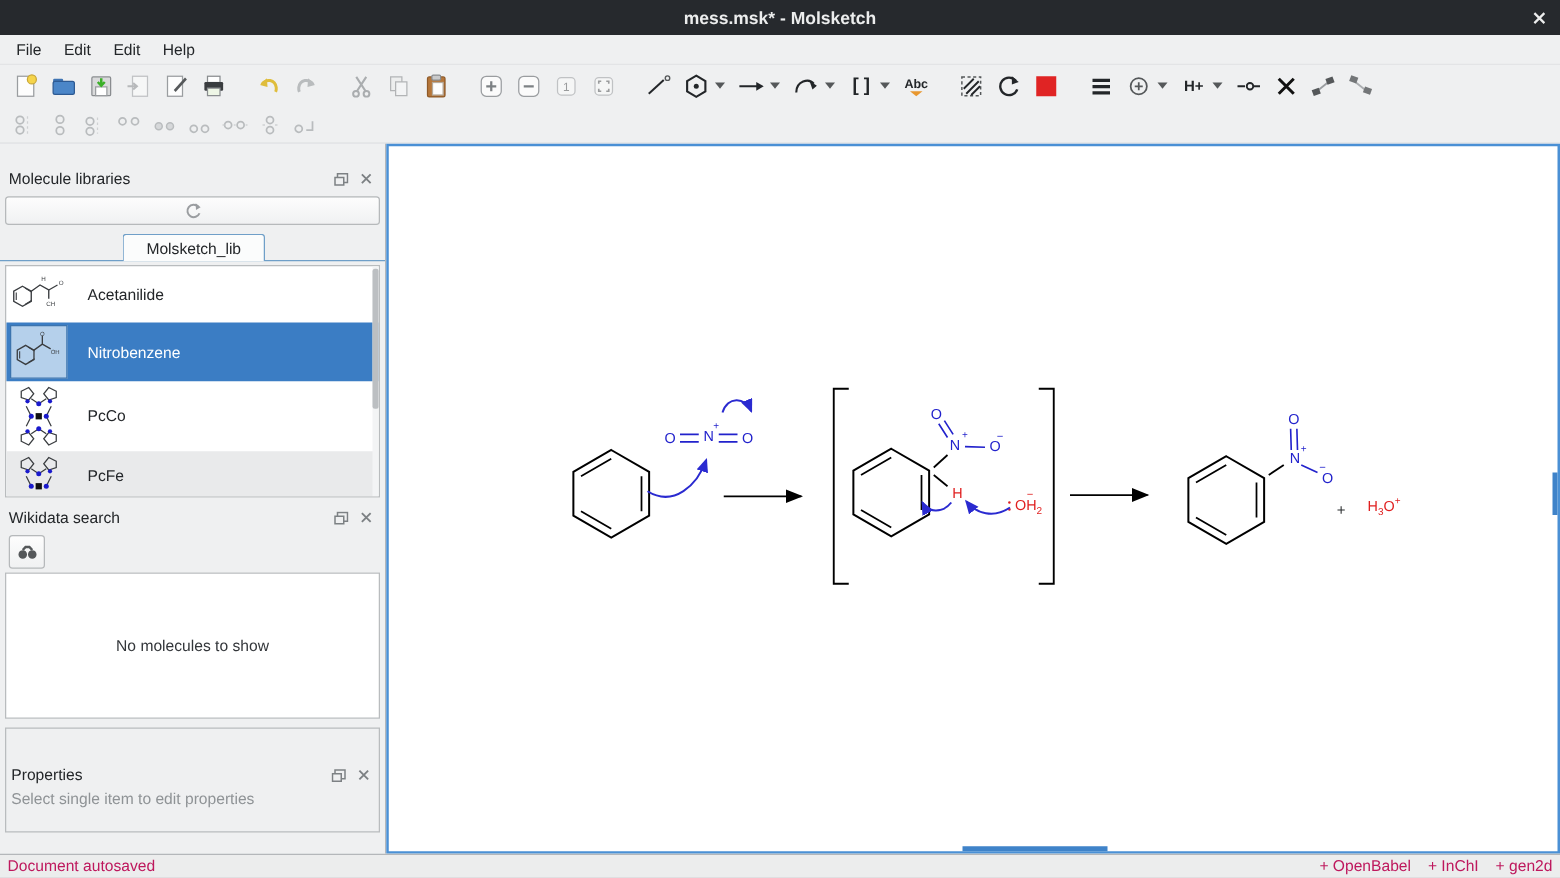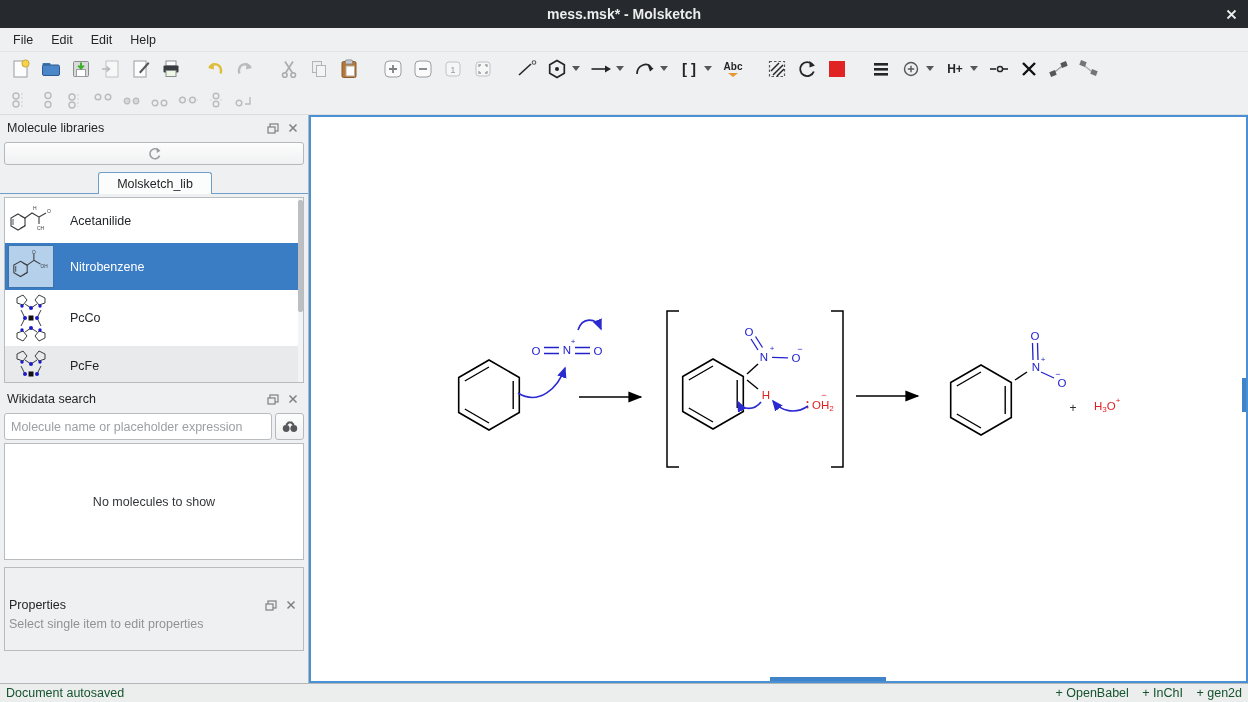--- a/index.html
+++ b/index.html
@@ -36,21 +36,21 @@
   .tbtn.small { width:24px; height:22px; }
   .tspacer { width:14px; }
   .dd { width:0; height:0; border-left:4px solid transparent; border-right:4px solid transparent; border-top:5px solid #55585a; margin-right:8px; margin-left:-2px; }
   .tool-text { font-size:12px; font-weight:bold; color:#232629; }
   
   .dock {
     position:absolute; top:115px; left:0; width:309px; height:568px;
     background:#eff0f1; border-right:1px solid #b4b7ba; overflow:hidden;
   }
   .panel-header {
-    height:20px; display:flex; align-items:center; padding:0 7px; margin-top:3px;
+    height:20px; display:flex; align-items:center; padding:0 7px; margin-top:18px;
   }
   .panel-header .ph-title { font-size:12.5px; color:#232629; flex:1; }
   .ph-btn { width:16px; height:14px; border:none; background:none; display:flex; align-items:center; justify-content:center; padding:0; margin-left:4px; }
   .refresh-btn {
     display:block; margin:4px 4px 0 4px; width:300px; height:23px;
     border:1px solid #b6b9bb; border-radius:3px;
     background:linear-gradient(#fdfdfd,#f0f1f2);
   }
   .tabrow { position:relative; height:26px; margin-top:3px; }
   .tabrow .tabline { position:absolute; left:0; right:0; bottom:0; height:1px; background:#6f9fc8; }
@@ -98,21 +98,21 @@
   .canvas {
     position:absolute; top:115px; left:309px; width:939px; height:568px;
     background:#fff; border:2px solid #4a90d5;
   }
   .canvas .hscroll { position:absolute; left:459px; bottom:0px; width:116px; height:4px; background:#3f83c9; }
   .canvas .vscroll { position:absolute; right:0px; top:261px; width:4px; height:34px; background:#3f83c9; }
   
   .statusbar {
     position:absolute; left:0; bottom:0; width:100%; height:19px;
     background:#eceded; border-top:1px solid #b4b7ba;
-    display:flex; align-items:center; font-size:12.5px; color:#14532d; padding:0 6px;
+    display:flex; align-items:center; font-size:12.5px; color:#be185d; padding:0 6px;
   }
   .statusbar .sb-left { flex:1; }
   .statusbar .sb-right span { margin-left:10px; }
   svg { display:block; }
 </style>
 </head>
 <body>
 
 <div class="window">
 
@@ -495,21 +495,20 @@
           <rect x="1" y="4" width="7" height="6" fill="#eff0f1" stroke="#7d8184" stroke-width="1.2"></rect>
         </svg>
       </button>
       <button class="ph-btn">
         <svg width="10" height="10">
           <path d="M1.5,1.5 L8.5,8.5 M8.5,1.5 L1.5,8.5" stroke="#7d8184" stroke-width="1.5"></path>
         </svg>
       </button>
     </div>
     <div class="search-row">
-      <input class="search-input" placeholder="Molecule name or placeholder expression" style="">
       <button class="search-btn">
         <svg width="16" height="13">
           <circle cx="4.2" cy="8.5" r="3.4" fill="#55585a"></circle>
           <circle cx="11.8" cy="8.5" r="3.4" fill="#55585a"></circle>
           <path d="M4.2 5 L6.5 2.5 H9.5 L11.8 5" stroke="#55585a" stroke-width="2" fill="none"></path>
         </svg>
       </button>
     </div>
     <div class="results-box">
       <span class="empty-msg">No molecules to show</span>

